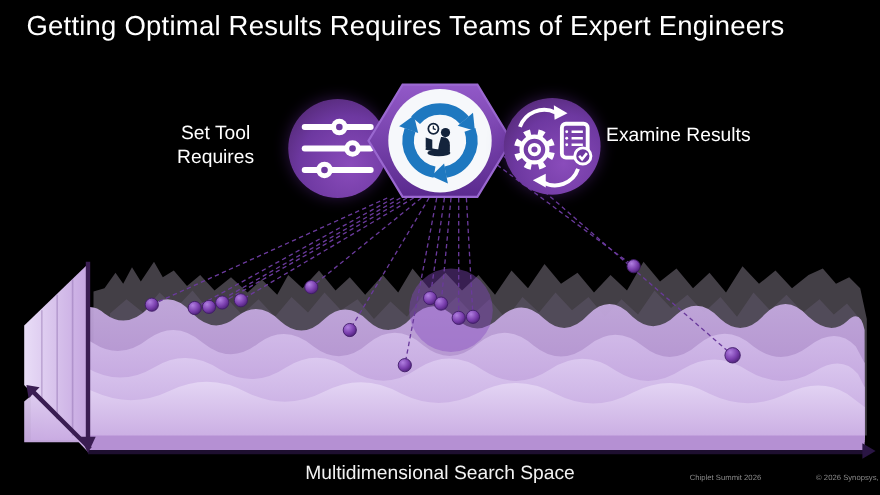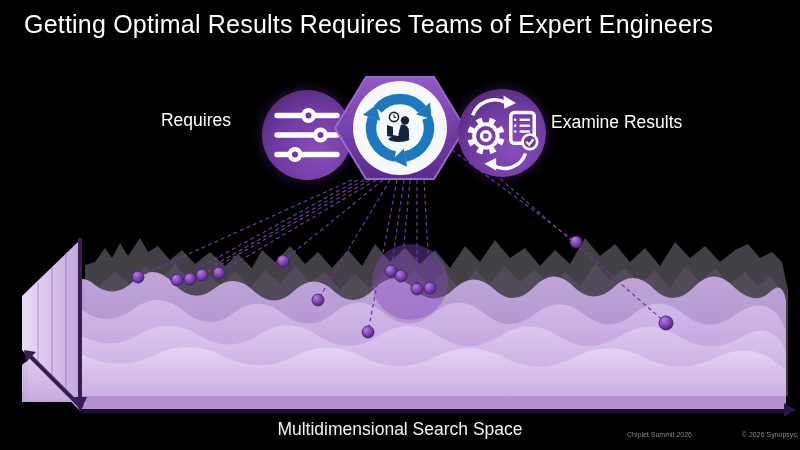--- a/index.html
+++ b/index.html
@@ -113,20 +113,21 @@
         <circle cx="391" cy="271" r="6" fill="url(#dotGrad)" stroke="#3f1b66" stroke-width="0.8"></circle>
         <circle cx="401" cy="276" r="6" fill="url(#dotGrad)" stroke="#3f1b66" stroke-width="0.8"></circle>
         <circle cx="417" cy="289" r="6" fill="url(#dotGrad)" stroke="#3f1b66" stroke-width="0.8"></circle>
         <circle cx="430" cy="288" r="6" fill="url(#dotGrad)" stroke="#3f1b66" stroke-width="0.8"></circle>
         <circle cx="576" cy="242" r="6" fill="url(#dotGrad)" stroke="#3f1b66" stroke-width="0.8"></circle>
         <circle cx="666" cy="323" r="7" fill="url(#dotGrad)" stroke="#3f1b66" stroke-width="0.8"></circle>
       </g>
   </svg>
 
   <div id="set-tool-label" class="side-label">
+    <div>Set Tool</div>
     <div>Requires</div>
   </div>
 
   <div id="sliders-circle" class="icon-circle">
     <svg viewBox="-30 -30 60 60">
       <g stroke="#fff" stroke-width="3.6" stroke-linecap="round">
         <line x1="-20" y1="-13" x2="20" y2="-13"></line>
         <line x1="-20" y1="0" x2="20" y2="0"></line>
         <line x1="-20" y1="13" x2="20" y2="13"></line>
       </g>

